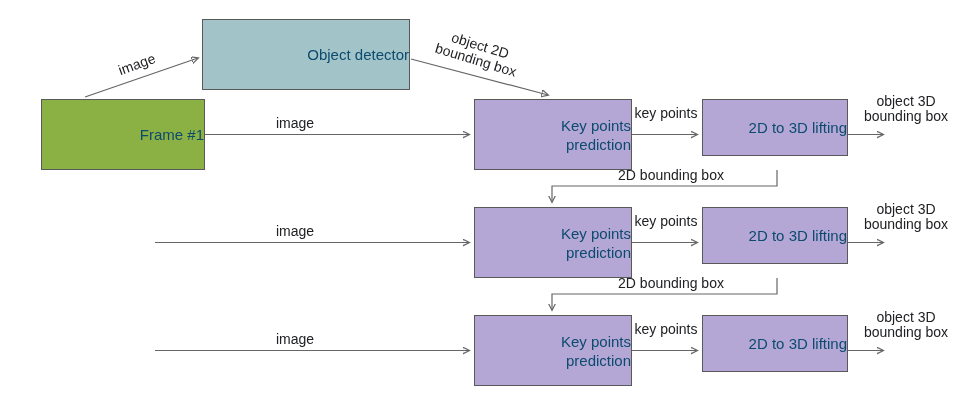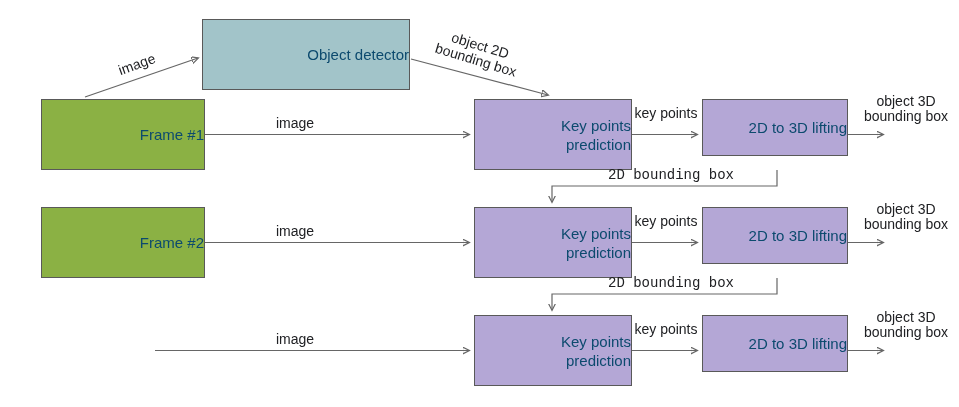--- a/index.html
+++ b/index.html
@@ -28,21 +28,21 @@
   .keypoints{left:474px;width:158px;height:71px;}
   .lifting{left:702px;width:146px;height:57px;}
   .row1{top:99px;} .row2{top:207px;} .row3{top:315px;}
   
   .img-lbl{left:240px;width:110px;}
   .img1{top:116px;} .img2{top:224px;} .img3{top:332px;}
   .kp-lbl{left:630px;width:72px;}
   .kp1{top:106px;} .kp2{top:214px;} .kp3{top:322px;}
   .out-lbl{left:850px;width:112px;}
   .out1{top:94px;} .out2{top:202px;} .out3{top:310px;}
-  .fb-lbl{left:601px;width:140px;font-family:Liberation Mono, monospace;}
+  .fb-lbl{left:601px;width:140px;}
   .fb1{top:168px;} .fb2{top:276px;}
   .diag-img{left:102px;top:57px;width:70px;transform:rotate(-20deg);}
   .diag-2d{left:418px;top:38px;width:120px;transform:rotate(17deg);}
 </style>
 </head>
 <body>
 
 <div class="canvas">
 
   <svg class="arrows" viewBox="0 0 959 407" xmlns="http://www.w3.org/2000/svg">
@@ -87,23 +87,20 @@
   <div class="box purple lifting row1">
     <span>2D to 3D lifting</span>
   </div>
   <div class="lbl out-lbl out1">
     <div>object 3D</div>
     <div>bounding box</div>
   </div>
 
   <div class="lbl fb-lbl fb1">2D bounding box</div>
 
-  <div class="box green frame row2">
-    <span>Frame #2</span>
-  </div>
   <div class="lbl img-lbl img2">image</div>
   <div class="box purple keypoints row2">
     <span>Key points</span>
     <span>prediction</span>
   </div>
   <div class="lbl kp-lbl kp2">key points</div>
   <div class="box purple lifting row2">
     <span>2D to 3D lifting</span>
   </div>
   <div class="lbl out-lbl out2">

